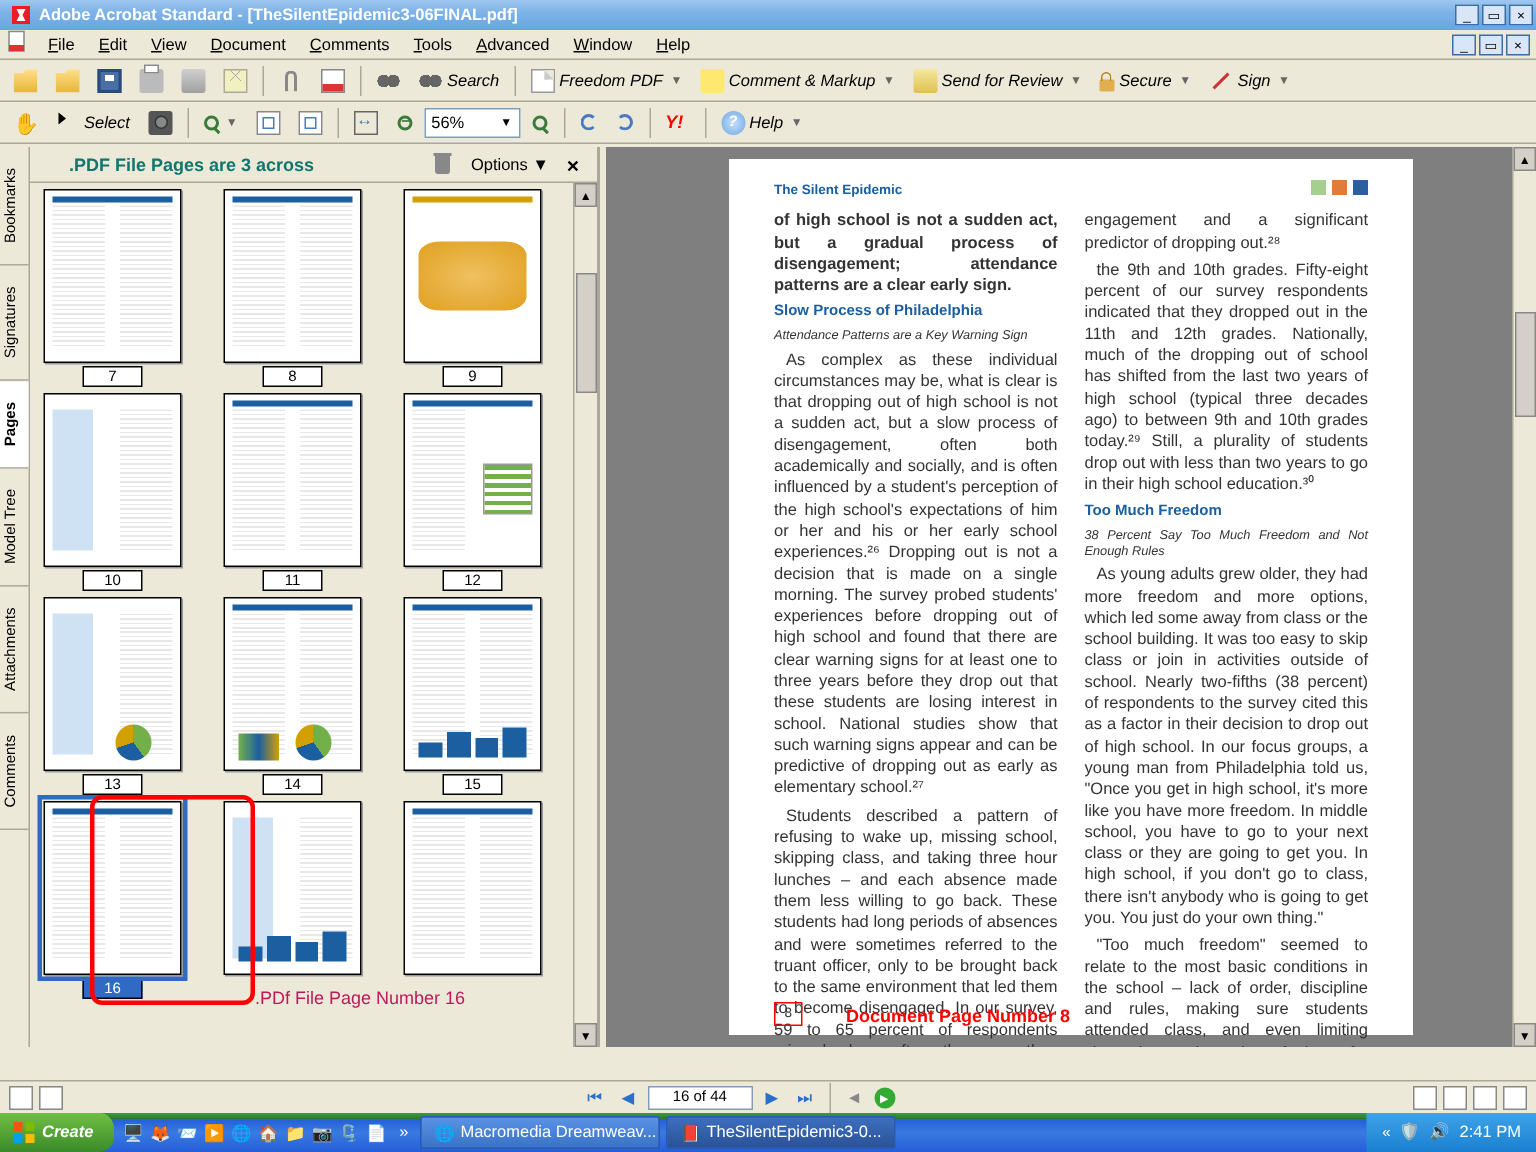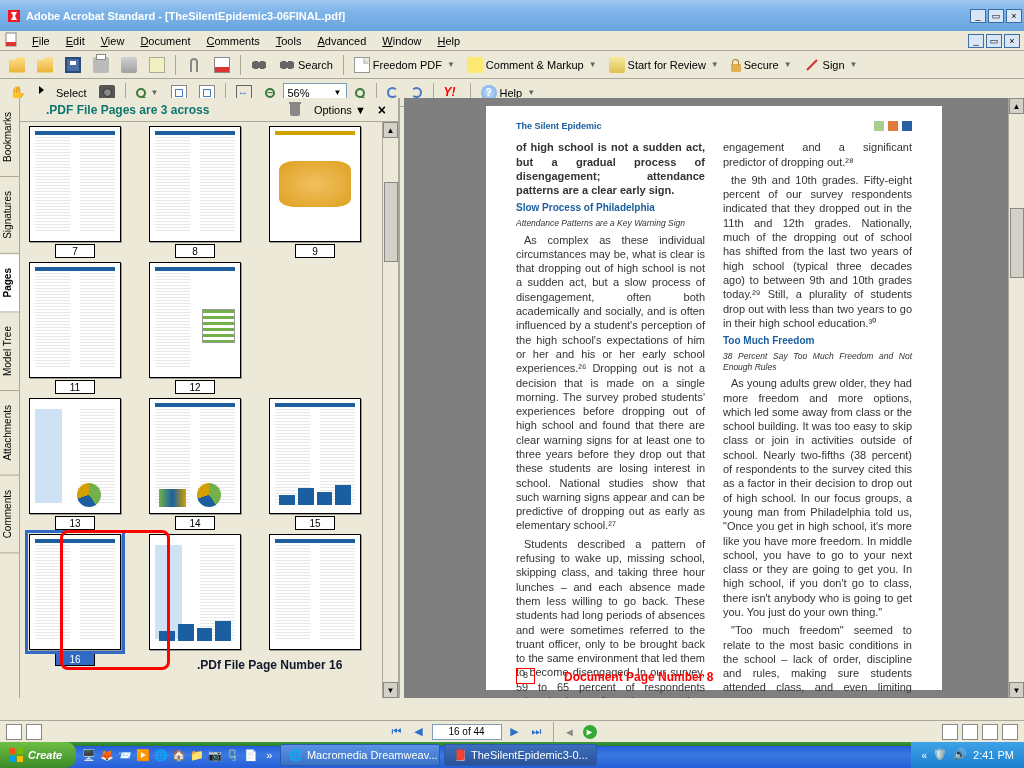--- a/index.html
+++ b/index.html
@@ -1,34 +1,34 @@
 <!DOCTYPE html>
 <html><head>
 <meta charset="utf-8">
 <style>
 * { margin:0; padding:0; box-sizing:border-box; font-family:"Tahoma","Segoe UI",Arial,sans-serif; font-size:11px; }
 body { width:1024px; height:768px; background:#ece9d8; overflow:hidden; position:relative; }
 
 
-.titlebar { height:31px; background:linear-gradient(#9ec7f0,#7db3e8 40%,#6aa5e0); display:flex; align-items:center; padding:0 2px; color:#fff; }
+.titlebar { height:20px; background:linear-gradient(#9ec7f0,#7db3e8 40%,#6aa5e0); display:flex; align-items:center; padding:0 2px; color:#fff; }
 .titlebar .logo { width:16px; height:16px; margin:0 4px; display:inline-flex; }
 .titlebar .title { font-weight:bold; font-size:11px; flex:1; }
 .titlebar .controls, .menubar .controls { display:flex; gap:2px; }
 .winbtn { width:16px; height:14px; background:#d9e6f7; border:1px solid #3b6ea5; font-size:9px; display:flex; align-items:center; justify-content:center; color:#000; cursor:default; }
 
 
 .menubar { height:20px; background:#ece9d8; display:flex; align-items:center; padding:0 4px; border-bottom:1px solid #aca899; }
 .menubar .m { padding:2px 8px; cursor:default; }
 .menubar .m u { text-decoration:underline; }
 .menubar .spacer { flex:1; }
 
 
 .toolbar { height:28px; background:#ece9d8; border-bottom:1px solid #aca899; display:flex; align-items:center; padding:2px 4px; gap:2px; }
 .tb { height:22px; min-width:22px; border:1px solid transparent; display:inline-flex; align-items:center; justify-content:center; padding:0 4px; gap:3px; cursor:default; border-radius:2px; }
-.tb.txt { font-size:11px; }
+.tb.txt { font-size:11px;font-style:italic; }
 .tb .drop { font-size:8px; color:#666; margin-left:2px; }
 .sep { width:1px; height:20px; background:#aca899; margin:0 3px; }
 .zoom { width:64px; height:20px; border:1px solid #7f9db9; background:#fff; font-size:11px; padding:0 4px; display:flex; align-items:center; justify-content:space-between; }
 .help-round { width:16px; height:16px; border-radius:50%; background:radial-gradient(#c8e0ff,#6aa5e0); color:#fff; font-weight:bold; display:flex; align-items:center; justify-content:center; font-size:10px; }
 
 
 .navtabs { position:absolute; left:0; top:98px; width:20px; height:600px; background:#ece9d8; border-right:1px solid #aca899; display:flex; flex-direction:column; }
 .navtab { flex:0 0 auto; padding:14px 2px; writing-mode:vertical-rl; transform:rotate(180deg); text-align:center; font-size:10px; border-top:1px solid #aca899; cursor:default; }
 .navtab.active { background:#fff; font-weight:bold; }
 
@@ -54,21 +54,21 @@
 .pg .map { position:absolute; top:30%; left:10%; right:10%; height:40%; background:radial-gradient(ellipse,#f0c060,#e0a020); border-radius:20%; }
 .pg .bars { position:absolute; bottom:8px; left:10%; right:10%; height:24px; display:flex; align-items:flex-end; gap:3px; }
 .pg .bars i { flex:1; background:#1b5fa0; }
 .pg .bars i:nth-child(1){height:40%} .pg .bars i:nth-child(2){height:70%} .pg .bars i:nth-child(3){height:55%} .pg .bars i:nth-child(4){height:85%}
 .pg .tbl { position:absolute; top:40%; right:6%; width:36%; height:30%; background:repeating-linear-gradient(#74b04a 0 3px,#fff 3px 6px); border:1px solid #999; }
 .pg .sidebar { position:absolute; top:10px; left:6%; width:30%; bottom:10px; background:#cfe2f3; }
 .num { margin-top:2px; width:40px; height:14px; border:1px solid #000; background:#fff; display:flex; align-items:center; justify-content:center; font-size:10px; }
 .num.sel { background:#316ac5; color:#fff; }
 .redbox { position:absolute; border:3px solid #ff0000; border-radius:8px; pointer-events:none; }
 .redbox.sel { left:60px; top:530px; width:110px; height:140px; }
-.redannot { position:absolute; color:#0f172a; font-weight:bold; font-size:12px;margin-left:27px; }
+.redannot { position:absolute; color:#be185d; font-weight:normal; font-size:12px; }
 
 
 .docview { position:absolute; left:404px; top:98px; right:0; height:600px; background:#7f7f7f; display:flex; justify-content:center; overflow:hidden; }
 .docview .scrollbar { position:absolute; right:0; top:0; width:16px; height:100%; background:#ece9d8; border-left:1px solid #aca899; }
 .docview .scrollbar .sbtn { height:16px; background:#d4d0c8; border:1px solid #888; display:flex; align-items:center; justify-content:center; font-size:8px; }
 .docview .scrollbar .thumb { position:absolute; top:110px; width:14px; left:1px; height:70px; background:#d4d0c8; border:1px solid #888; }
 .page { width:456px; background:#fff; margin:8px 0; padding:14px 30px 22px 30px; position:relative; font-size:8px; line-height:1.3; color:#333; }
 .page .rh { color:#1b5fa0; font-weight:bold; font-size:9px; }
 .page .sq { display:inline-block; width:10px; height:10px; margin-left:4px; }
 .page .topline { display:flex; justify-content:space-between; align-items:center; margin-bottom:6px; }
@@ -204,21 +204,21 @@
       <span>Freedom PDF</span>
       <span class="drop">▼</span>
     </div>
   <div class="tb txt">
       <span class="ic ic-comment"></span>
       <span>Comment &amp; Markup</span>
       <span class="drop">▼</span>
     </div>
   <div class="tb txt">
       <span class="ic ic-send"></span>
-      <span>Start for Review</span>
+      <span>Send for Review</span>
       <span class="drop">▼</span>
     </div>
   <div class="tb txt">
       <span class="ic ic-lock"></span>
       <span>Secure</span>
       <span class="drop">▼</span>
     </div>
   <div class="tb txt">
       <span class="ic ic-pen"></span>
       <span>Sign</span>
@@ -319,20 +319,27 @@
         </div>
       <div class="cell">
           <div class="pg">
             <div class="hd" style="background:#d2a000"></div>
             <div class="map"></div>
           </div>
           <div class="num">9</div>
         </div>
     </div>
     <div class="row">
+      <div class="cell">
+          <div class="pg">
+            <div class="sidebar"></div>
+            <div class="col r"></div>
+          </div>
+          <div class="num">10</div>
+        </div>
       <div class="cell">
           <div class="pg">
             <div class="hd"></div>
             <div class="col l"></div>
             <div class="col r"></div>
           </div>
           <div class="num">11</div>
         </div>
       <div class="cell">
           <div class="pg">

